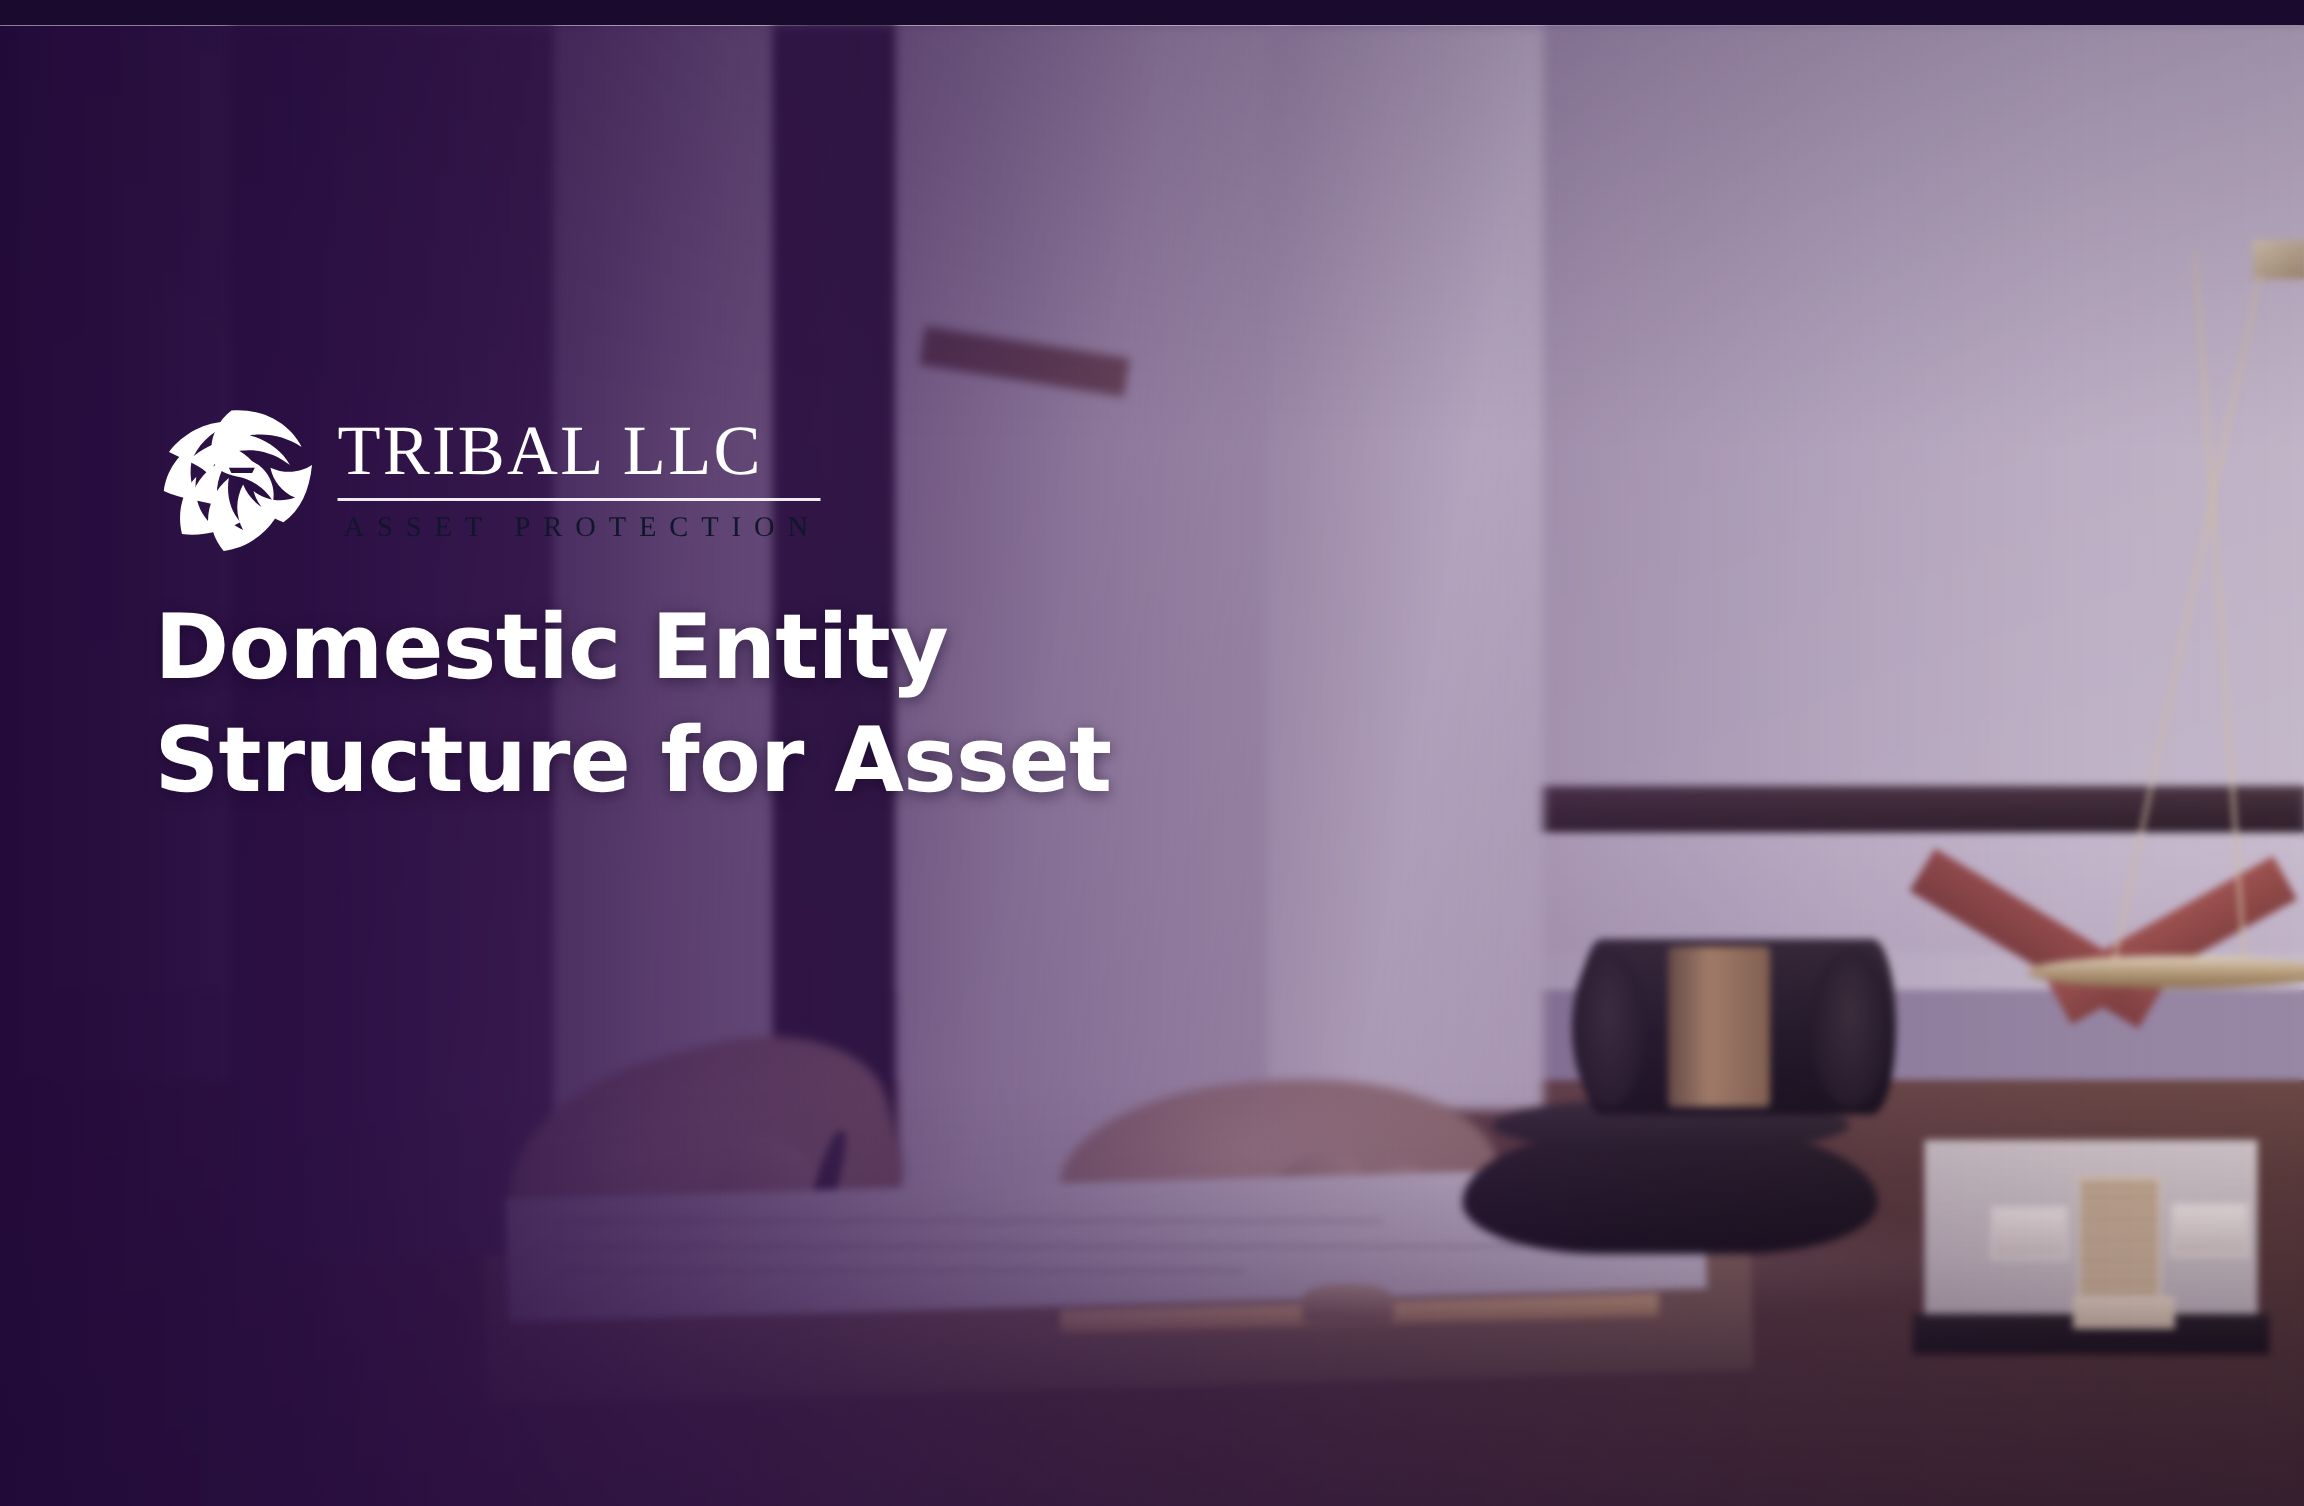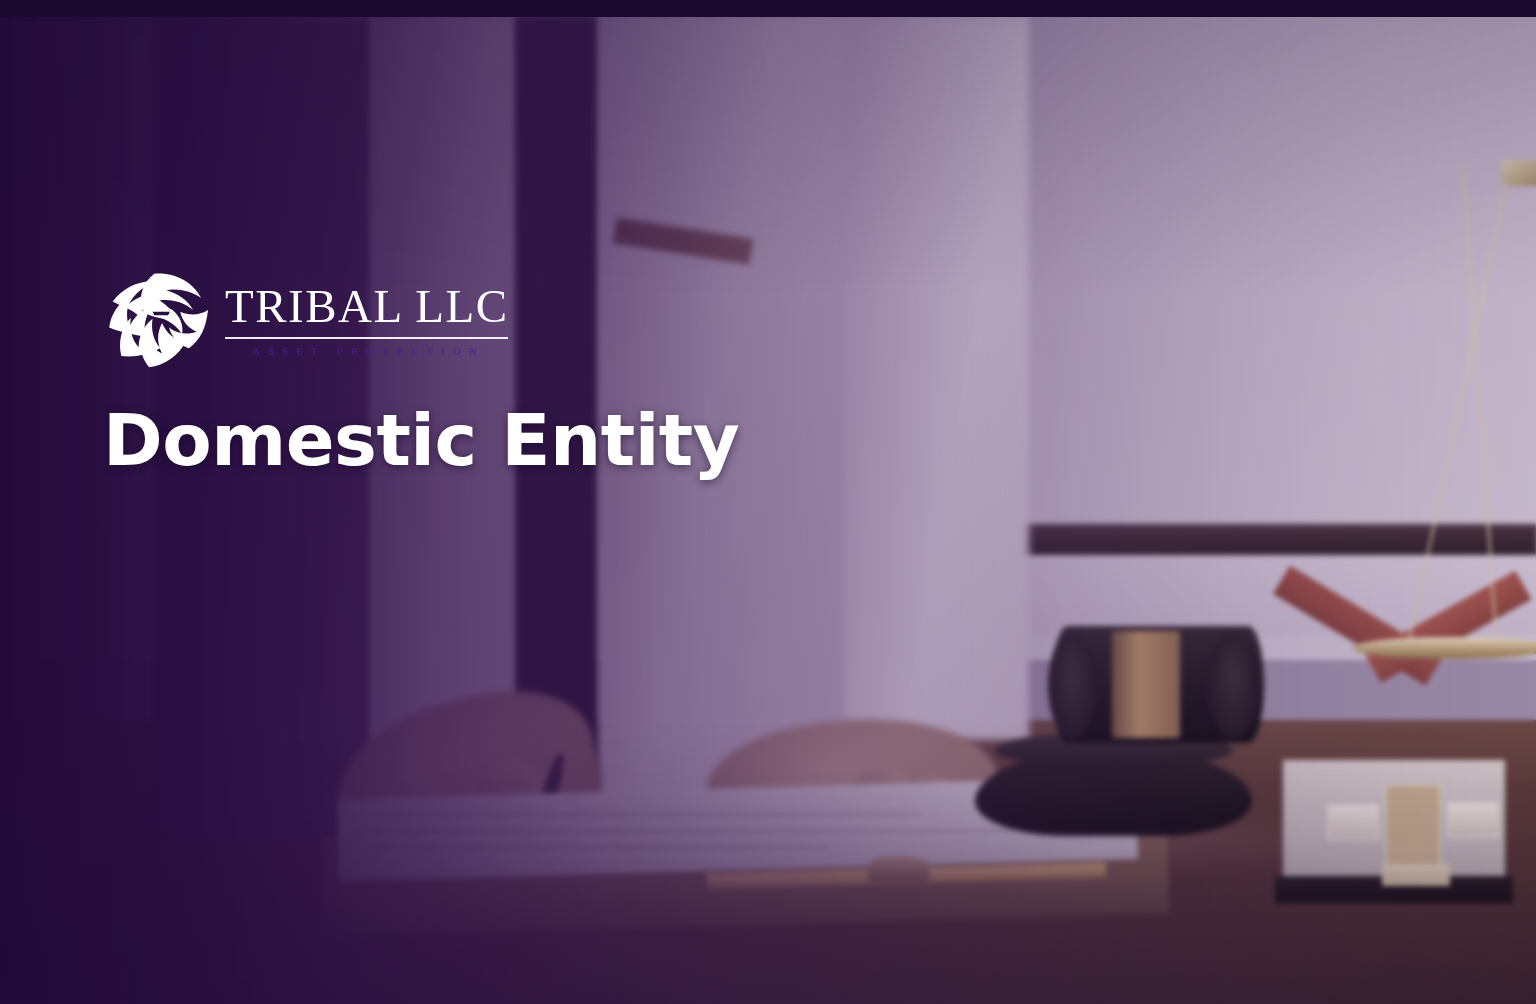--- a/index.html
+++ b/index.html
@@ -300,31 +300,31 @@
     font-family:"Liberation Serif", serif;
     font-size:47px; line-height:1.0; color:#ffffff;
     letter-spacing:1.5px; white-space:nowrap;
   }
   .logo-rule {
     height:2px; background:#ffffff; margin:7px 0 7px 0; width:100%;
     opacity:.92;
   }
   .logo-sub {
     font-family:"Liberation Serif", serif;
-    font-size:10px; color:#4c1d95;
+    font-size:19px; color:#0f172a;
     letter-spacing:8.6px; white-space:nowrap;
     text-align:center; padding-left:4px;
   }
 
   
   .headline {
     margin-top:24px;
     font-family:"DejaVu Sans", sans-serif;
     font-weight:bold;
-    font-size:72px;
+    font-size:60px;
     line-height:1.25;
     color:#ffffff;
     letter-spacing:-0.5px;
     text-shadow:0 2px 10px rgba(20,6,36,.55);
   }
   .headline span { display:block; }
 </style>
 </head>
 <body>
 
@@ -404,16 +404,17 @@
       </svg>
       <div class="logo-text">
         <div class="logo-title">TRIBAL LLC</div>
         <div class="logo-rule"></div>
         <div class="logo-sub">ASSET PROTECTION</div>
       </div>
     </div>
 
     <h1 class="headline">
       <span>Domestic Entity</span>
+      <span>Structure for Asset</span>
     </h1>
 
   </div>
 </div>
 
 </body></html>

